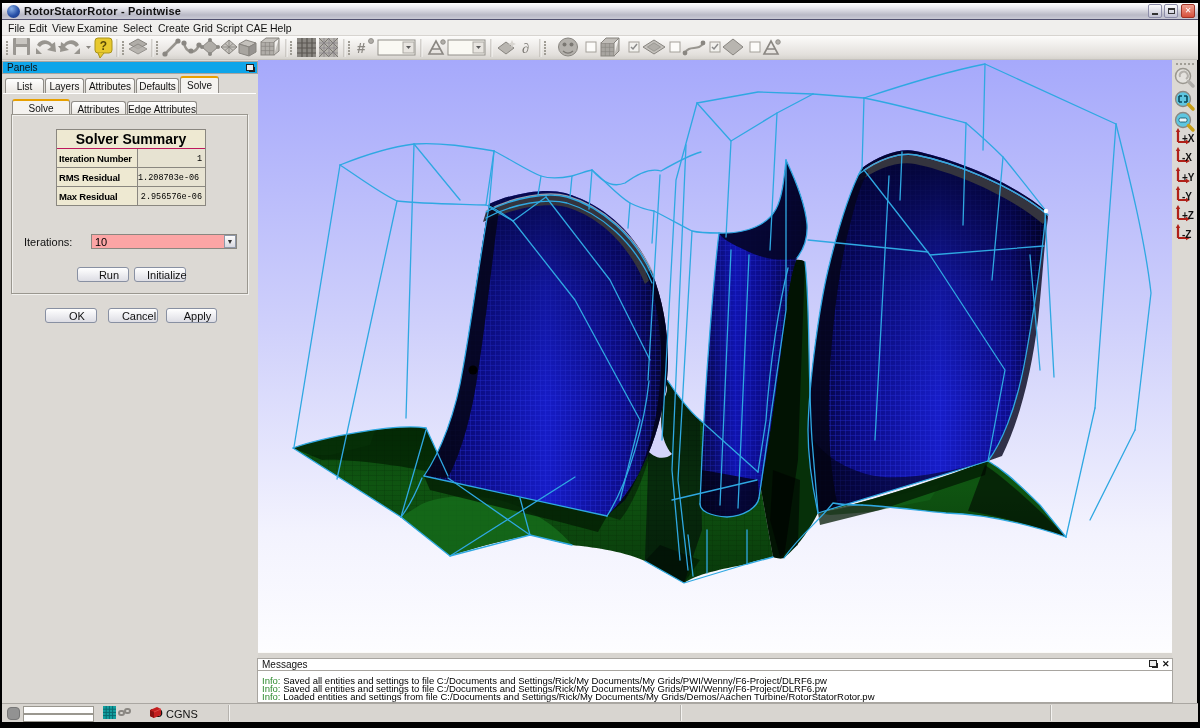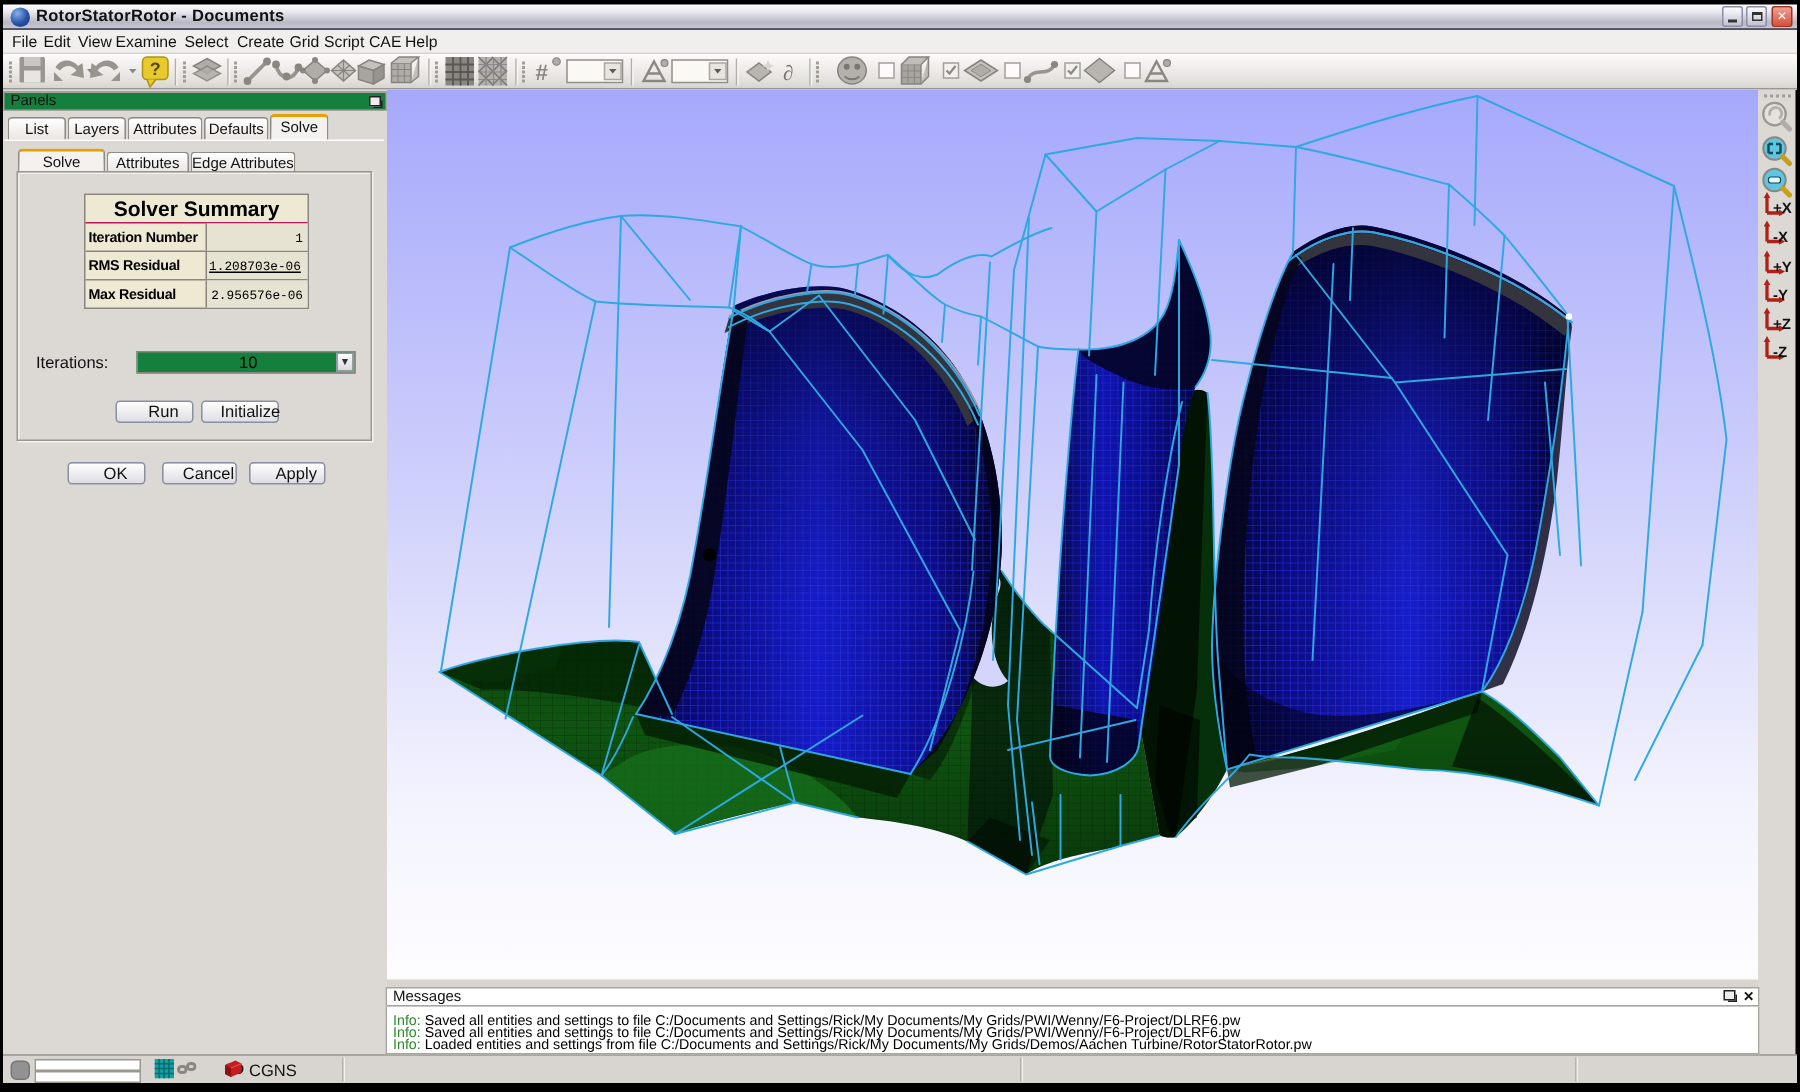--- a/index.html
+++ b/index.html
@@ -11,38 +11,38 @@
     border-bottom:1px solid #50506e; }
   #titletext { left:24px; top:5px; font-size:11px; font-weight:bold; color:#111; letter-spacing:0.2px;}
   .winbtn { top:4px; width:14px; height:14px; border:1px solid #8d8da8; border-radius:2px;
     background:linear-gradient(#fdfdfe,#c0c0d2); font-size:8px; line-height:12px; text-align:center; color:#222;}
   #btnclose { background:linear-gradient(#f0a091,#d6503c); border-color:#a03326; color:#fff; }
   #menubar { left:2px; top:20px; width:1196px; height:16px; background:#f0efed; border-bottom:1px solid #d7d4d0;}
   .menuitem { position:absolute; top:22px; font-size:10.5px; color:#111; }
   #toolbar { left:2px; top:36px; width:1196px; height:24px;
      background:linear-gradient(#fcfbfa,#e3e0dc 80%,#d6d3ce); border-bottom:1px solid #c5c2bd;}
   #panel { left:2px; top:60px; width:256px; height:643px; background:#dcd9d4; }
-  #panelhdr { left:2px; top:61px; width:256px; height:13px; background:#15803d; border:1px solid #a8a5a0; font-size:10px; padding:0 0 0 4px; color:#111; line-height:12px;}
+  #panelhdr { left:2px; top:61px; width:256px; height:13px; background:#0ea5e9; border:1px solid #a8a5a0; font-size:10px; padding:0 0 0 4px; color:#111; line-height:12px;}
   .tab { position:absolute; font-size:10px; white-space:nowrap; overflow:hidden; text-align:center; color:#111; line-height:16px;
     background:linear-gradient(#ffffff,#e9e6e1); border:1px solid #8f8c87; border-bottom:none; border-radius:3px 3px 0 0; }
   .tabact { background:#f4f2ef; border-top:2px solid #e8a000; line-height:15px; }
   .btn { position:absolute; font-size:11px; text-align:center; color:#111;
     background:linear-gradient(#ffffff,#dddde4); border:1px solid #8890a2; border-radius:3px;padding-left:12px; }
   .lbl { position:absolute; font-size:11px; color:#111; }
   #msgpanel { left:257px; top:658px; width:916px; height:13px; background:#ffffff; border:1px solid #a8a5a0; font-size:10px; padding-left:4px; color:#111; line-height:12px;}
   .msgline { position:absolute; font-size:9.5px; color:#000; white-space:nowrap; }
   .msgline b { color:#2e8b2e; font-weight:normal; }
   #statusbar { left:2px; top:703px; width:1196px; height:19px; background:#d8d5d0; border-top:1px solid #aaa7a2;}
   .ssep { position:absolute; top:705px; width:2px; height:16px; border-left:1px solid #b5b2ad; border-right:1px solid #f4f3f1; }
 </style>
 </head>
 <body>
 
 <div id="titlebar" class="abs"></div>
-<div id="titletext" class="abs">RotorStatorRotor - Documents</div>
+<div id="titletext" class="abs">RotorStatorRotor - Pointwise</div>
 <div class="abs" style="left:7px;top:5px;width:13px;height:13px;border-radius:50%;background:radial-gradient(circle at 35% 30%,#88b0e8,#2851a8 55%,#14307a);"></div>
 <div class="winbtn abs" style="left:1148px;"><span style="display:inline-block;width:6px;height:2px;background:#333;margin-top:8px;"></span></div>
 <div class="winbtn abs" style="left:1164px;"><span style="display:inline-block;width:7px;height:6px;border:1px solid #333;border-top-width:2px;margin-top:3px;background:transparent;"></span></div>
 <div class="winbtn abs" id="btnclose" style="left:1181px;">✕</div>
 
 <div id="menubar" class="abs"></div>
 <span class="menuitem" style="left:8px;">File</span>
 <span class="menuitem" style="left:29px;">Edit</span>
 <span class="menuitem" style="left:52px;">View</span>
 <span class="menuitem" style="left:77px;">Examine</span>
@@ -247,30 +247,30 @@
 <div class="abs" style="left:11px;top:114px;width:237px;height:180px;border:1px solid #9a978f;box-shadow:inset 1px 1px 0 #f2f1ee, 1px 1px 0 #f2f1ee;"></div>
 
 <div class="abs" id="soltable" style="left:56px;top:129px;width:150px;height:77px;border:1px solid #8a8780;background:#eee9d2;">
   <div style="height:19px;border-bottom:1px solid #be185d;font-size:14px;font-weight:bold;text-align:center;line-height:18px;">Solver Summary</div>
   <div style="height:19px;border-bottom:1px solid #8a8780;display:flex;justify-content:space-between;">
     <div style="width:81px;border-right:1px solid #8a8780;font-size:9.5px;font-weight:bold;padding:4px 0 0 2px;white-space:nowrap;letter-spacing:-0.2px;">Iteration Number</div>
     <div style="flex:1;background:#e7e3d2;font-family:'Liberation Mono',monospace;font-size:8.5px;text-align:right;padding:5px 3px 0 0;white-space:nowrap;">1</div>
   </div>
   <div style="height:19px;border-bottom:1px solid #8a8780;display:flex;">
     <div style="width:81px;border-right:1px solid #8a8780;font-size:9.5px;font-weight:bold;padding:4px 0 0 2px;white-space:nowrap;letter-spacing:-0.2px;">RMS Residual</div>
-    <div style="flex:1;background:#e7e3d2;font-family:'Liberation Mono',monospace;font-size:8.5px;text-align:center;padding:5px 3px 0 0;white-space:nowrap;text-decoration:underline;">1.208703e-06</div>
+    <div style="flex:1;background:#e7e3d2;font-family:'Liberation Mono',monospace;font-size:8.5px;text-align:left;padding:5px 3px 0 0;white-space:nowrap;">1.208703e-06</div>
   </div>
   <div style="height:18px;display:flex;">
     <div style="width:81px;border-right:1px solid #8a8780;font-size:9.5px;font-weight:bold;padding:4px 0 0 2px;white-space:nowrap;letter-spacing:-0.2px;">Max Residual</div>
     <div style="flex:1;background:#e7e3d2;font-family:'Liberation Mono',monospace;font-size:8.5px;text-align:right;padding:5px 3px 0 0;white-space:nowrap;">2.956576e-06</div>
   </div>
 </div>
 
 <div class="lbl abs" style="left:24px;top:236px;">Iterations:</div>
-<div class="abs" style="left:91px;top:234px;width:146px;height:15px;background:#15803d;border:1px solid #8a8780;font-size:11px;padding:1px 0 0 3px;text-align:center;">10</div>
+<div class="abs" style="left:91px;top:234px;width:146px;height:15px;background:#fca5a5;border:1px solid #8a8780;font-size:11px;padding:1px 0 0 3px;">10</div>
 <div class="abs" style="left:224px;top:235px;width:12px;height:13px;background:linear-gradient(#fdfdfd,#d8d8e0);border:1px solid #9098a8;font-size:7px;text-align:center;line-height:12px;color:#333;">▼</div>
 
 <div class="btn abs" style="left:77px;top:267px;width:52px;height:15px;line-height:14px;">Run</div>
 <div class="btn abs" style="left:134px;top:267px;width:52px;height:15px;line-height:14px;">Initialize</div>
 
 <div class="btn abs" style="left:45px;top:308px;width:52px;height:15px;line-height:14px;">OK</div>
 <div class="btn abs" style="left:108px;top:308px;width:50px;height:15px;line-height:14px;">Cancel</div>
 <div class="btn abs" style="left:166px;top:308px;width:51px;height:15px;line-height:14px;">Apply</div>
 
 <div id="viewport" class="abs" style="left:258px;top:60px;width:914px;height:592px;">

